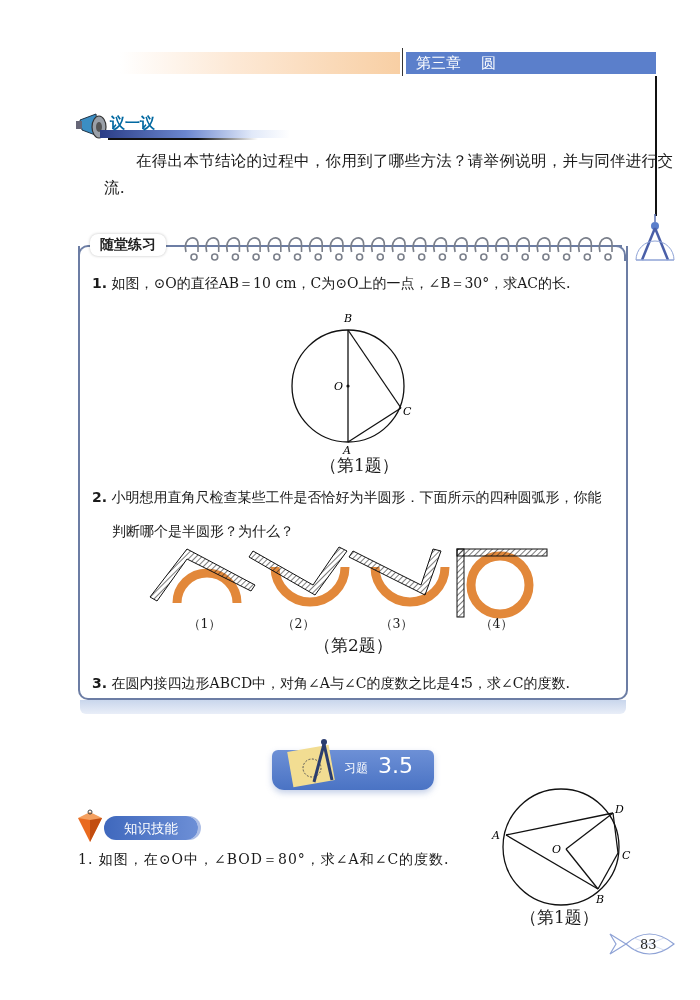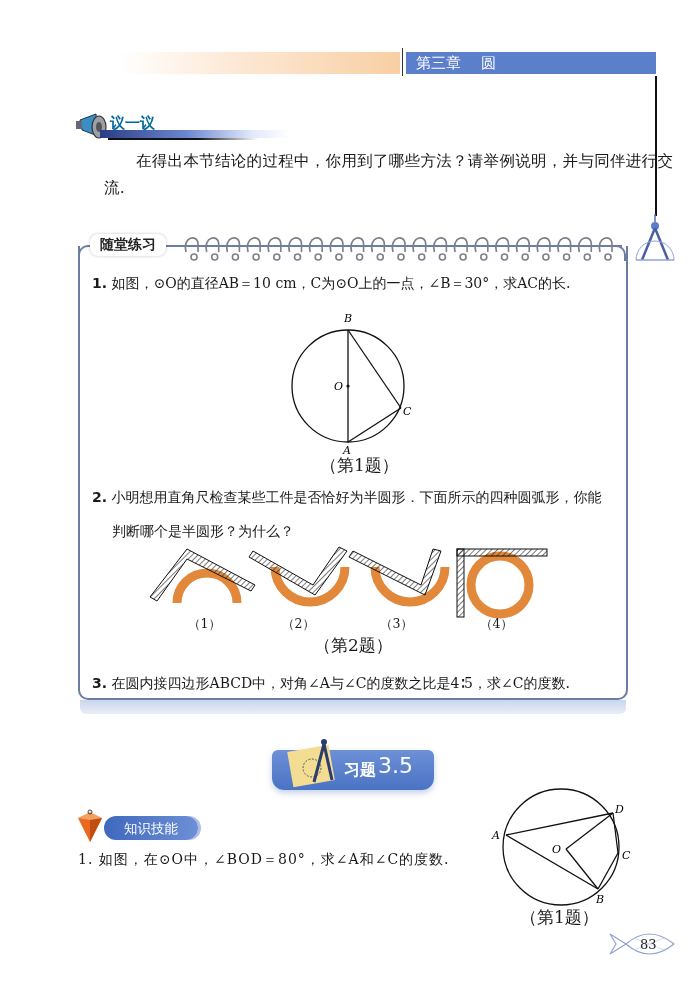--- a/index.html
+++ b/index.html
@@ -39,21 +39,21 @@
   .caption { font-size:17px; }
   .fig1 { left:288px; top:304px; width:140px; height:155px; }
   .cap1 { left:320px; top:454px; }
   .fig2 { left:145px; top:545px; width:420px; height:80px; }
   .sublabel { font-size:12.5px; }
   .cap2 { left:314px; top:634px; }
 
   .ex-banner { left:272px; top:750px; width:162px; height:40px; border-radius:6px 6px 12px 12px;
                background:linear-gradient(180deg,#6d90d6,#4a73c4); box-shadow:0 3px 6px rgba(90,120,190,0.35); }
   .ex-note { left:290px; top:748px; width:42px; height:36px; background:#f2dd92; transform:rotate(-10deg); }
-  .ex-label { left:344px; top:760px; color:#fff; font-family:"DejaVu Sans", sans-serif; font-size:16px; font-weight:bold; }
+  .ex-label { left:344px; top:760px; color:#fff; font-family:"DejaVu Sans", sans-serif; font-size:12px; font-weight:normal; }
   .ex-num { left:378px; top:753px; color:#fff; font-family:"DejaVu Sans", sans-serif; font-size:22px; }
 
   .kn-pill { left:104px; top:816px; height:24px; padding:0 20px; border-radius:12px; background:linear-gradient(90deg,#3f68bd,#6d8fd6);
              color:#fff; font-family:"DejaVu Sans", sans-serif; font-size:13.5px; line-height:24px; box-shadow:3px 0 0 #aebfe6; }
   .ex1 { left:78px; top:846px; width:400px; font-size:14px; line-height:26px; letter-spacing:1px; }
   .fig3 { left:488px; top:785px; width:160px; height:130px; }
   .cap3 { left:520px; top:906px; }
   .pagenum { left:604px; top:924px; width:80px; height:40px; }
 </style>
 </head>

